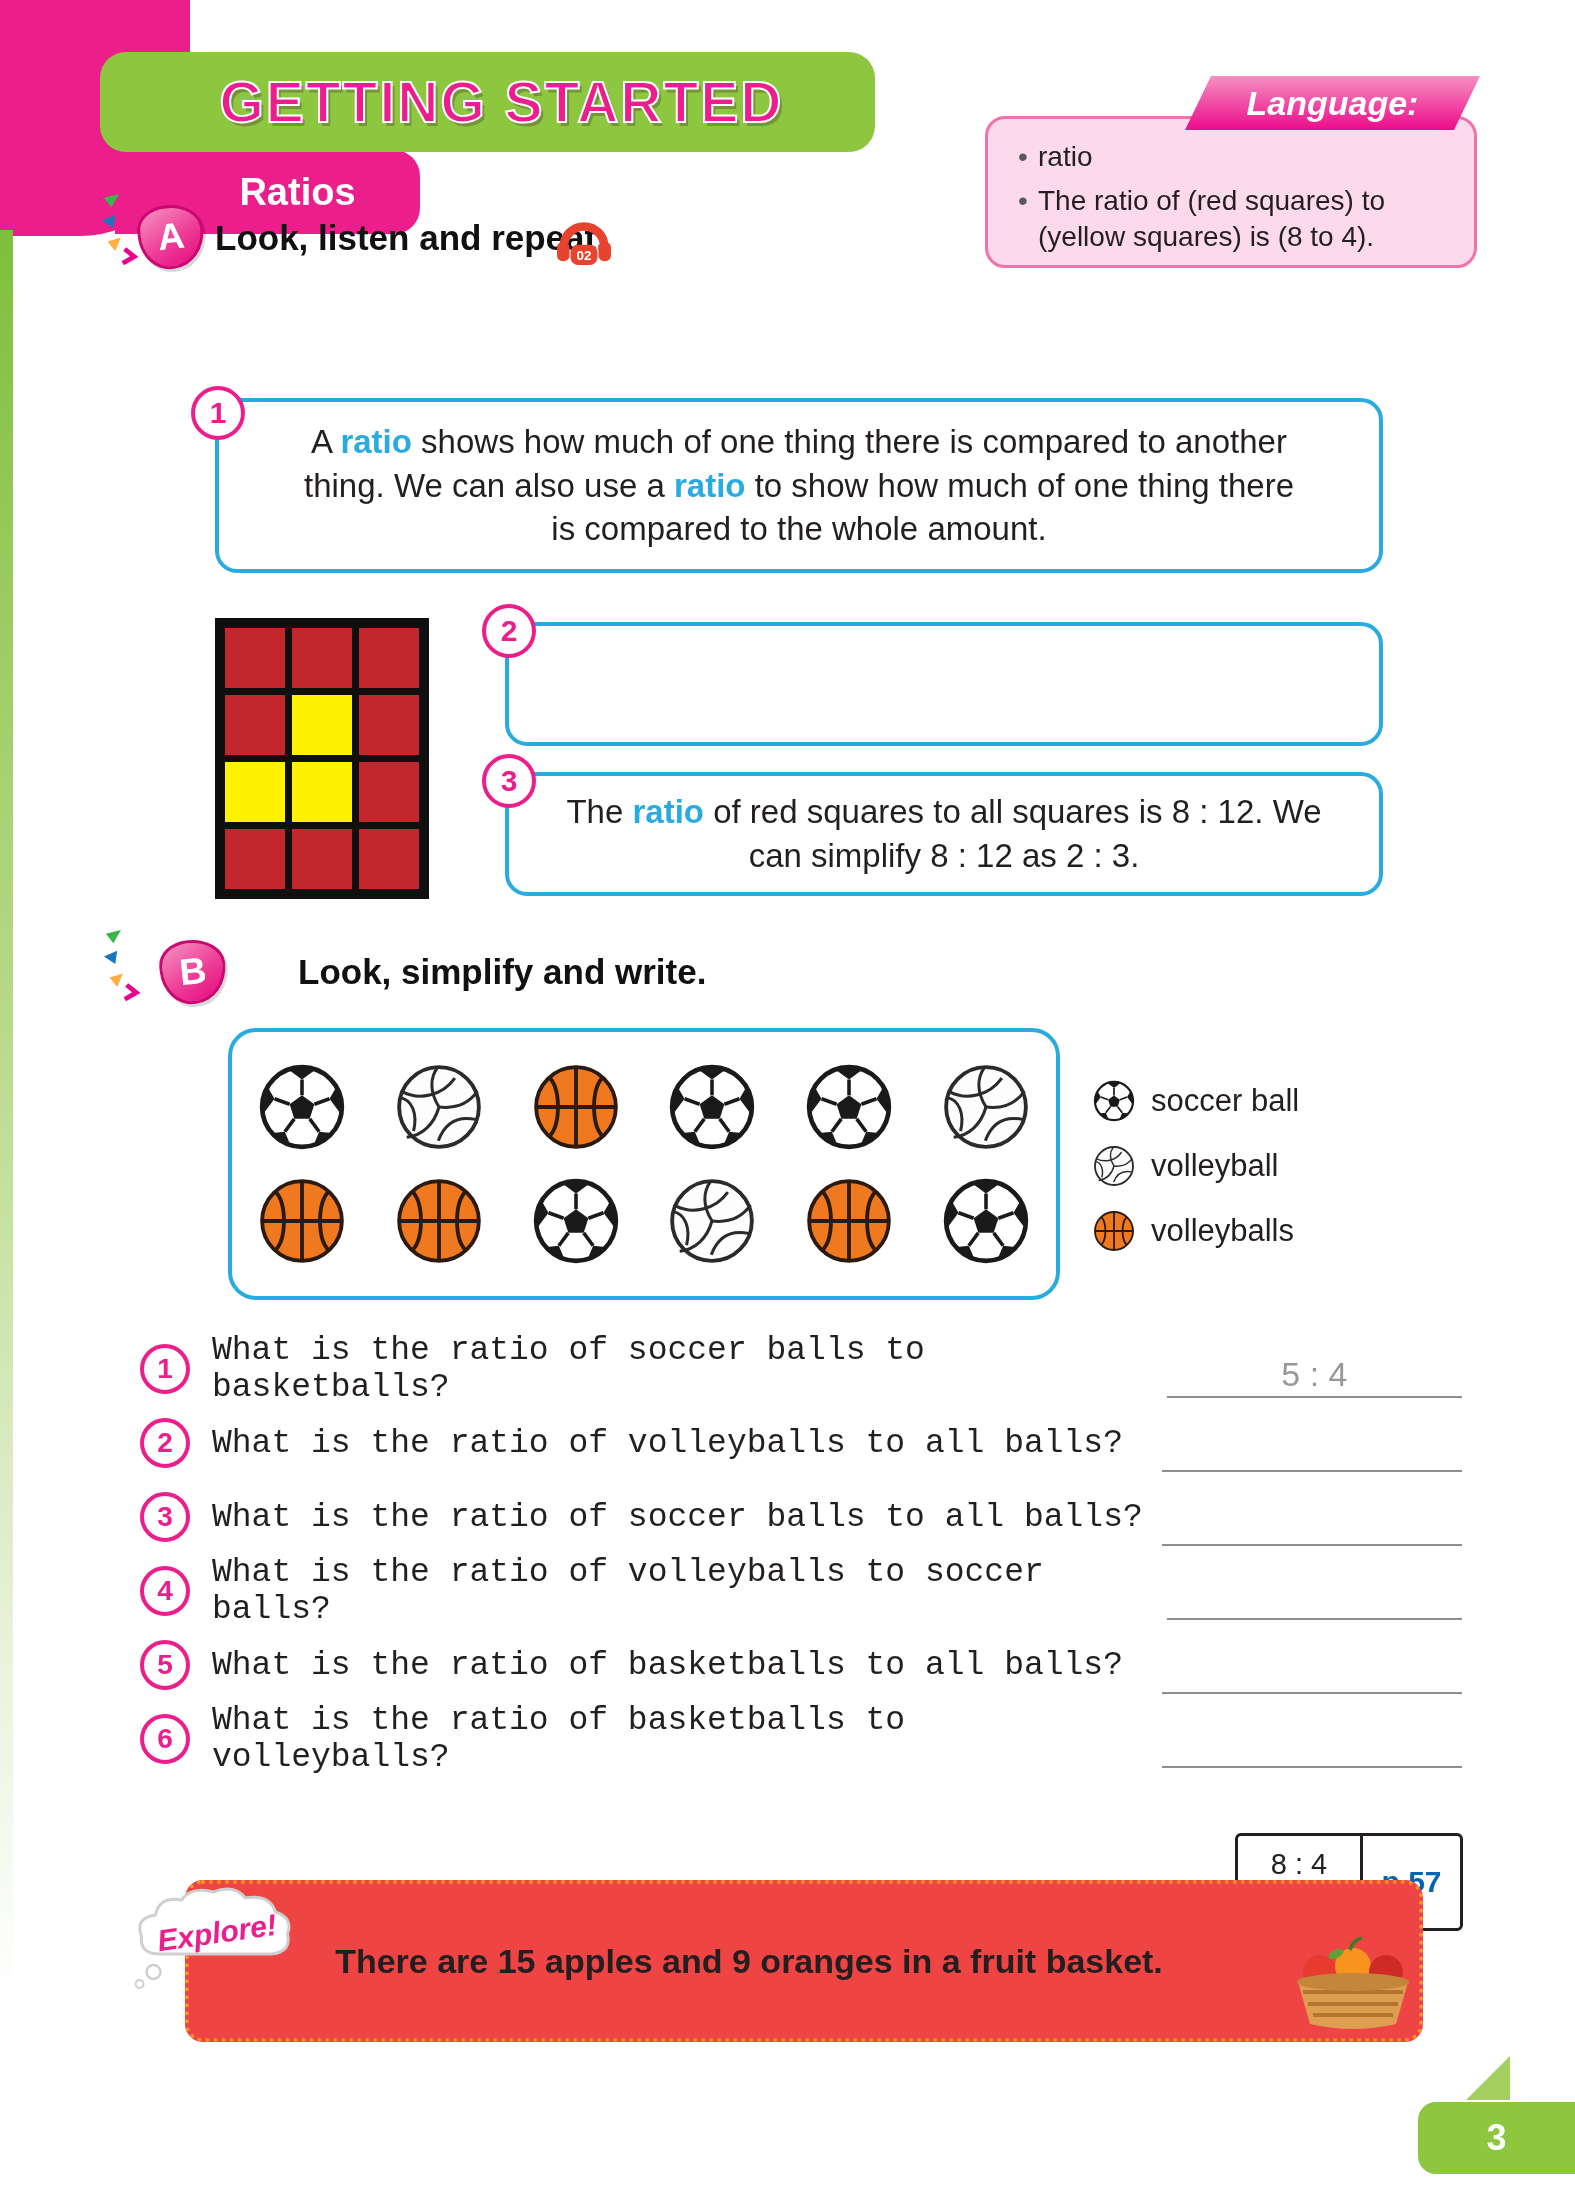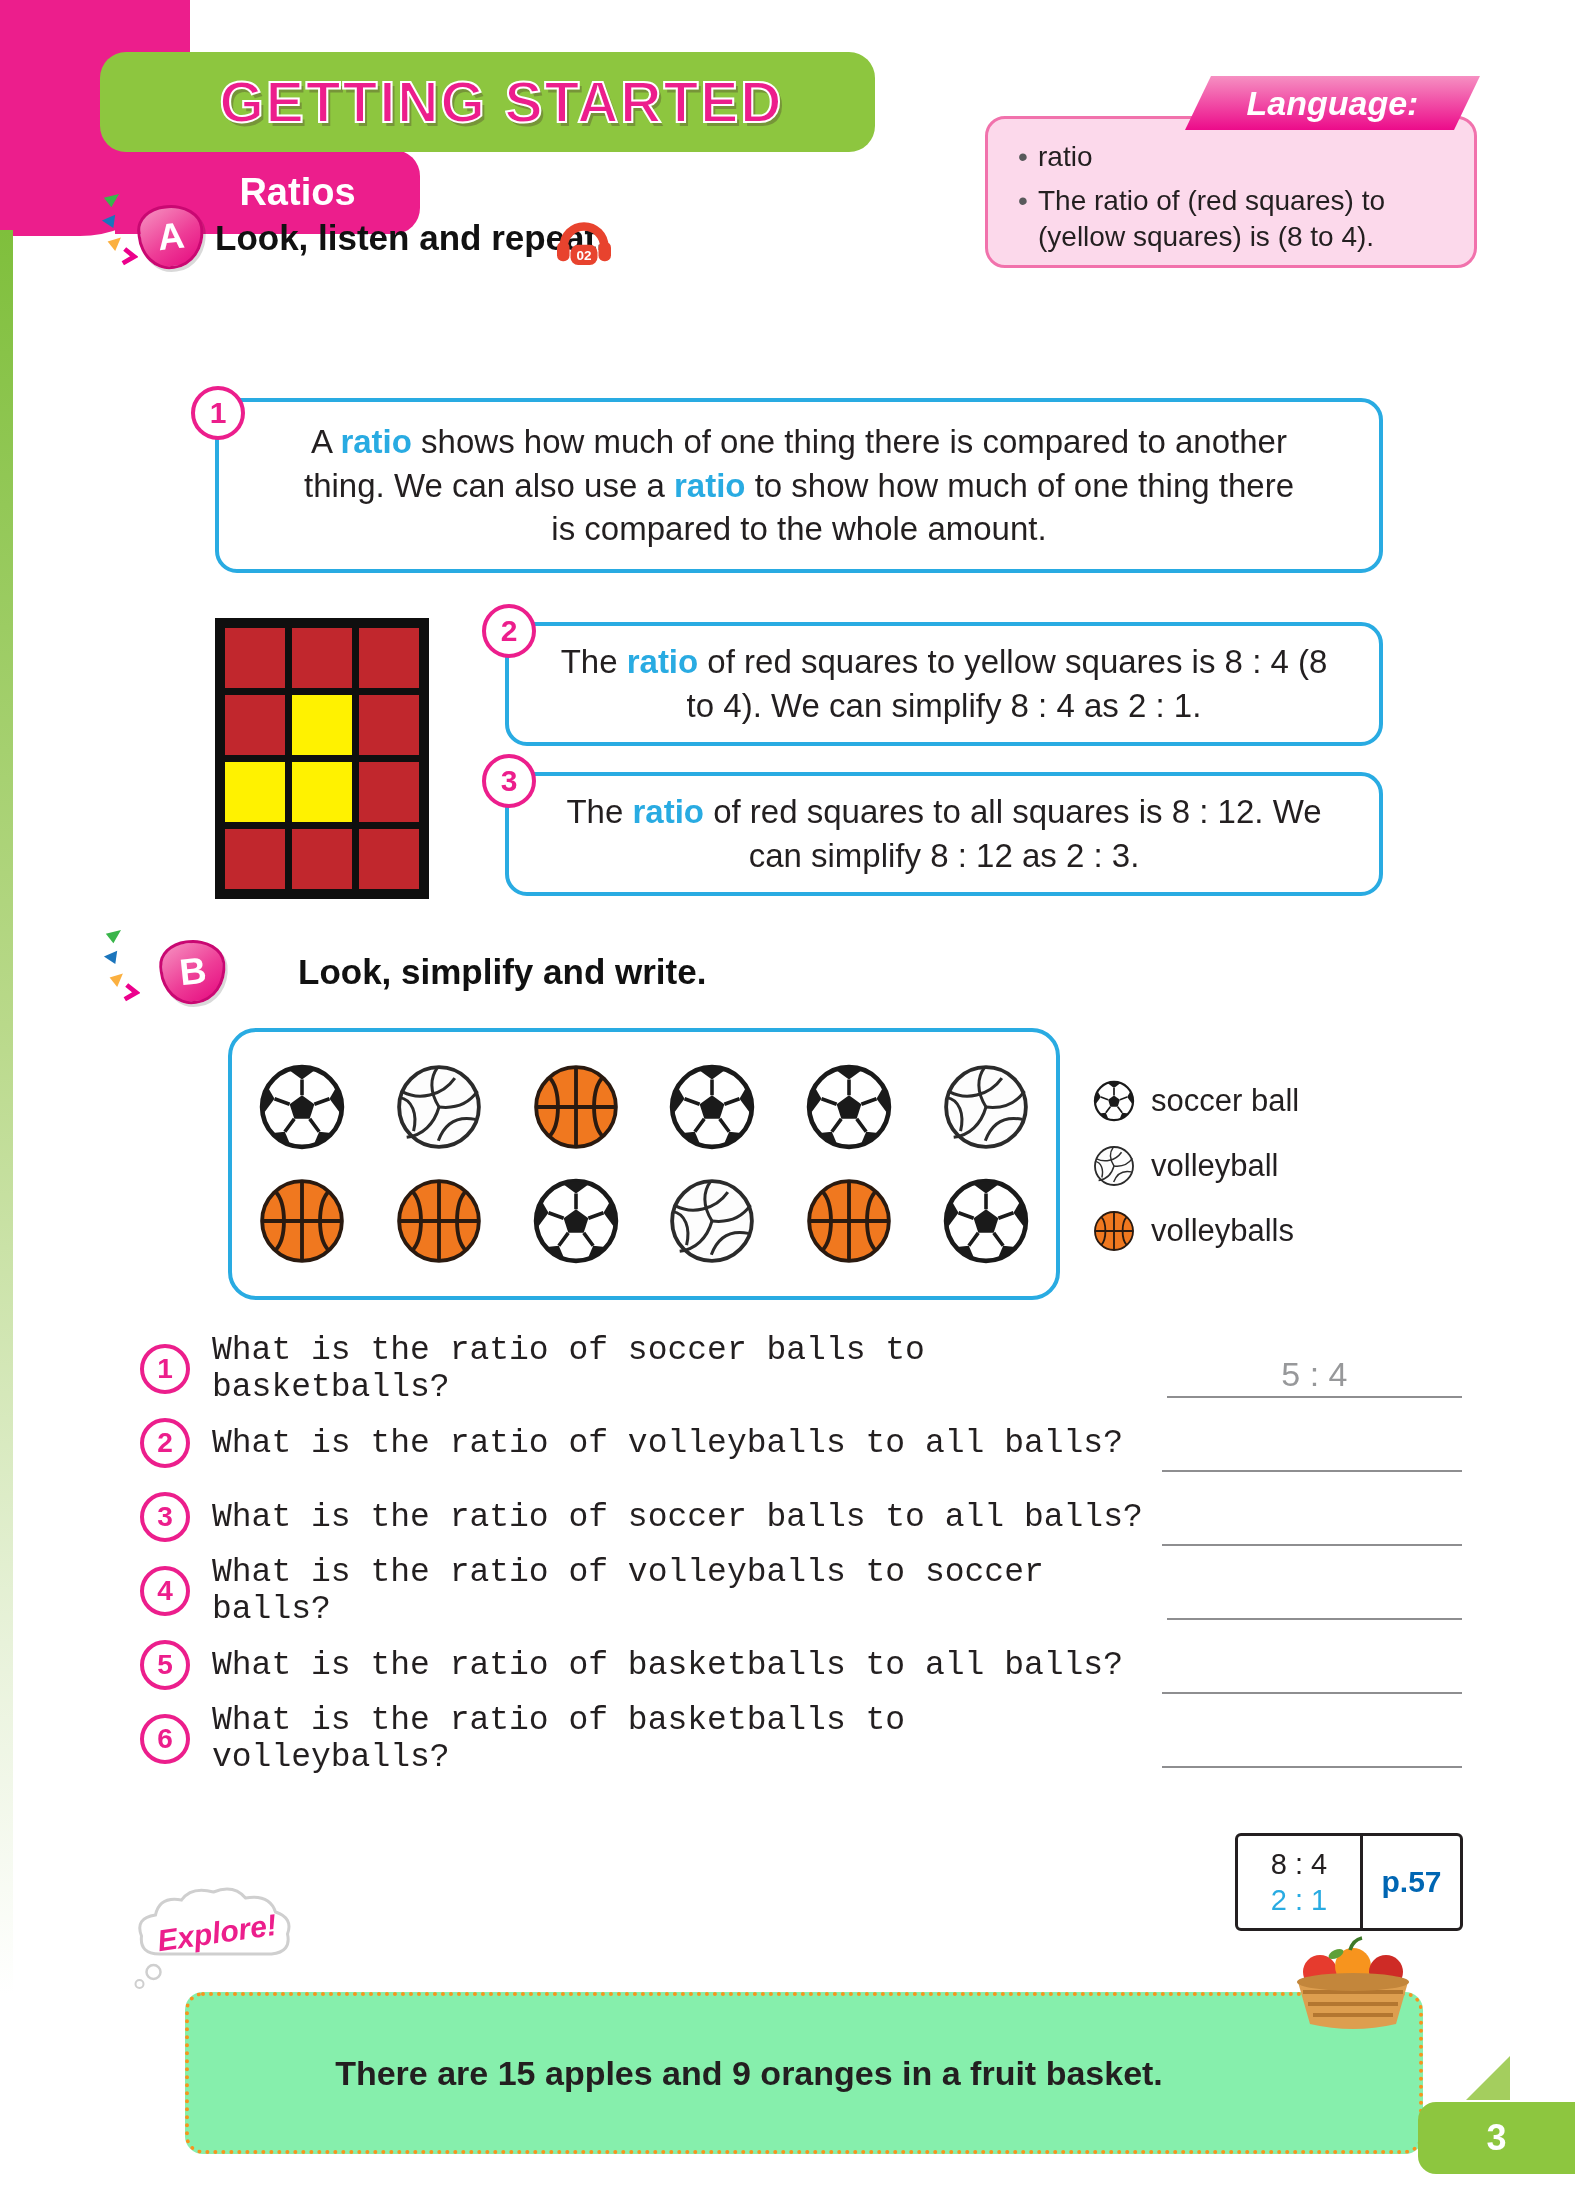--- a/index.html
+++ b/index.html
@@ -104,22 +104,22 @@
   .ref-bottom { font-size:29px; color:var(--cyan); }
   .ref-divider { width:3px; background:#231F20; }
   .ref-page { flex:1; display:flex; align-items:center; justify-content:center;
     font-size:30px; font-weight:bold; color:#0066B3; }
 
   
   .explore-cloud { position:absolute; left:122px; top:1882px; width:185px; height:110px; z-index:5; }
   .explore-label { position:absolute; left:142px; top:1916px; width:150px; text-align:center;
     transform:rotate(-8deg); font-size:30px; font-weight:bold; font-style:italic;
     color:var(--pink); z-index:6; }
-  .explore-box { position:absolute; left:185px; top:1992px; width:1238px; height:162px;
-    background:#86efac; border:4px dotted #F7941E; border-radius:18px; z-index:3;
+  .explore-box { position:absolute; left:185px; top:1880px; width:1238px; height:162px;
+    background:#ef4444; border:4px dotted #F7941E; border-radius:18px; z-index:3;
     display:flex; flex-direction:column; justify-content:center; align-items:center;
     padding:10px 150px 10px 40px; text-align:center;gap:34px; }
   .explore-box p { font-size:34px; font-weight:bold; color:#231F20; line-height:1.5; }
   .fruit-basket { position:absolute; left:1278px; top:1930px; z-index:4; }
 
   
   .page-tab { position:absolute; left:1418px; top:2102px; width:157px; height:72px;
     background:var(--green); border-radius:18px 0 0 18px; z-index:3;
     display:flex; align-items:center; justify-content:center;
     color:#fff; font-size:36px; font-weight:bold; }
@@ -188,21 +188,20 @@
     <div class="cell yellow"></div>
     <div class="cell yellow"></div>
     <div class="cell red"></div>
     <div class="cell red"></div>
     <div class="cell red"></div>
     <div class="cell red"></div>
   </div>
 
   <div class="bubble bubble-2">
     <div class="num-circle" style="left:-27px;top:-22px;">2</div>
-    <p><span>The </span><span class="kw">ratio</span><span> of red squares to yellow squares is 8 : 4 (8 to 4). We can simplify 8 : 4 as 2 : 1.</span></p>
   </div>
 
   <div class="bubble bubble-3">
     <div class="num-circle" style="left:-27px;top:-22px;">3</div>
     <p><span>The </span><span class="kw">ratio</span><span> of red squares to all squares is 8 : 12. We can simplify 8 : 12 as 2 : 3.</span></p>
   </div>
 
   <span class="confetti" style="left:102px;top:928px;">
     <svg viewBox="0 0 40 80" width="38" height="76">
       <polygon points="4,6 20,2 12,16" fill="#39B54A"></polygon>

